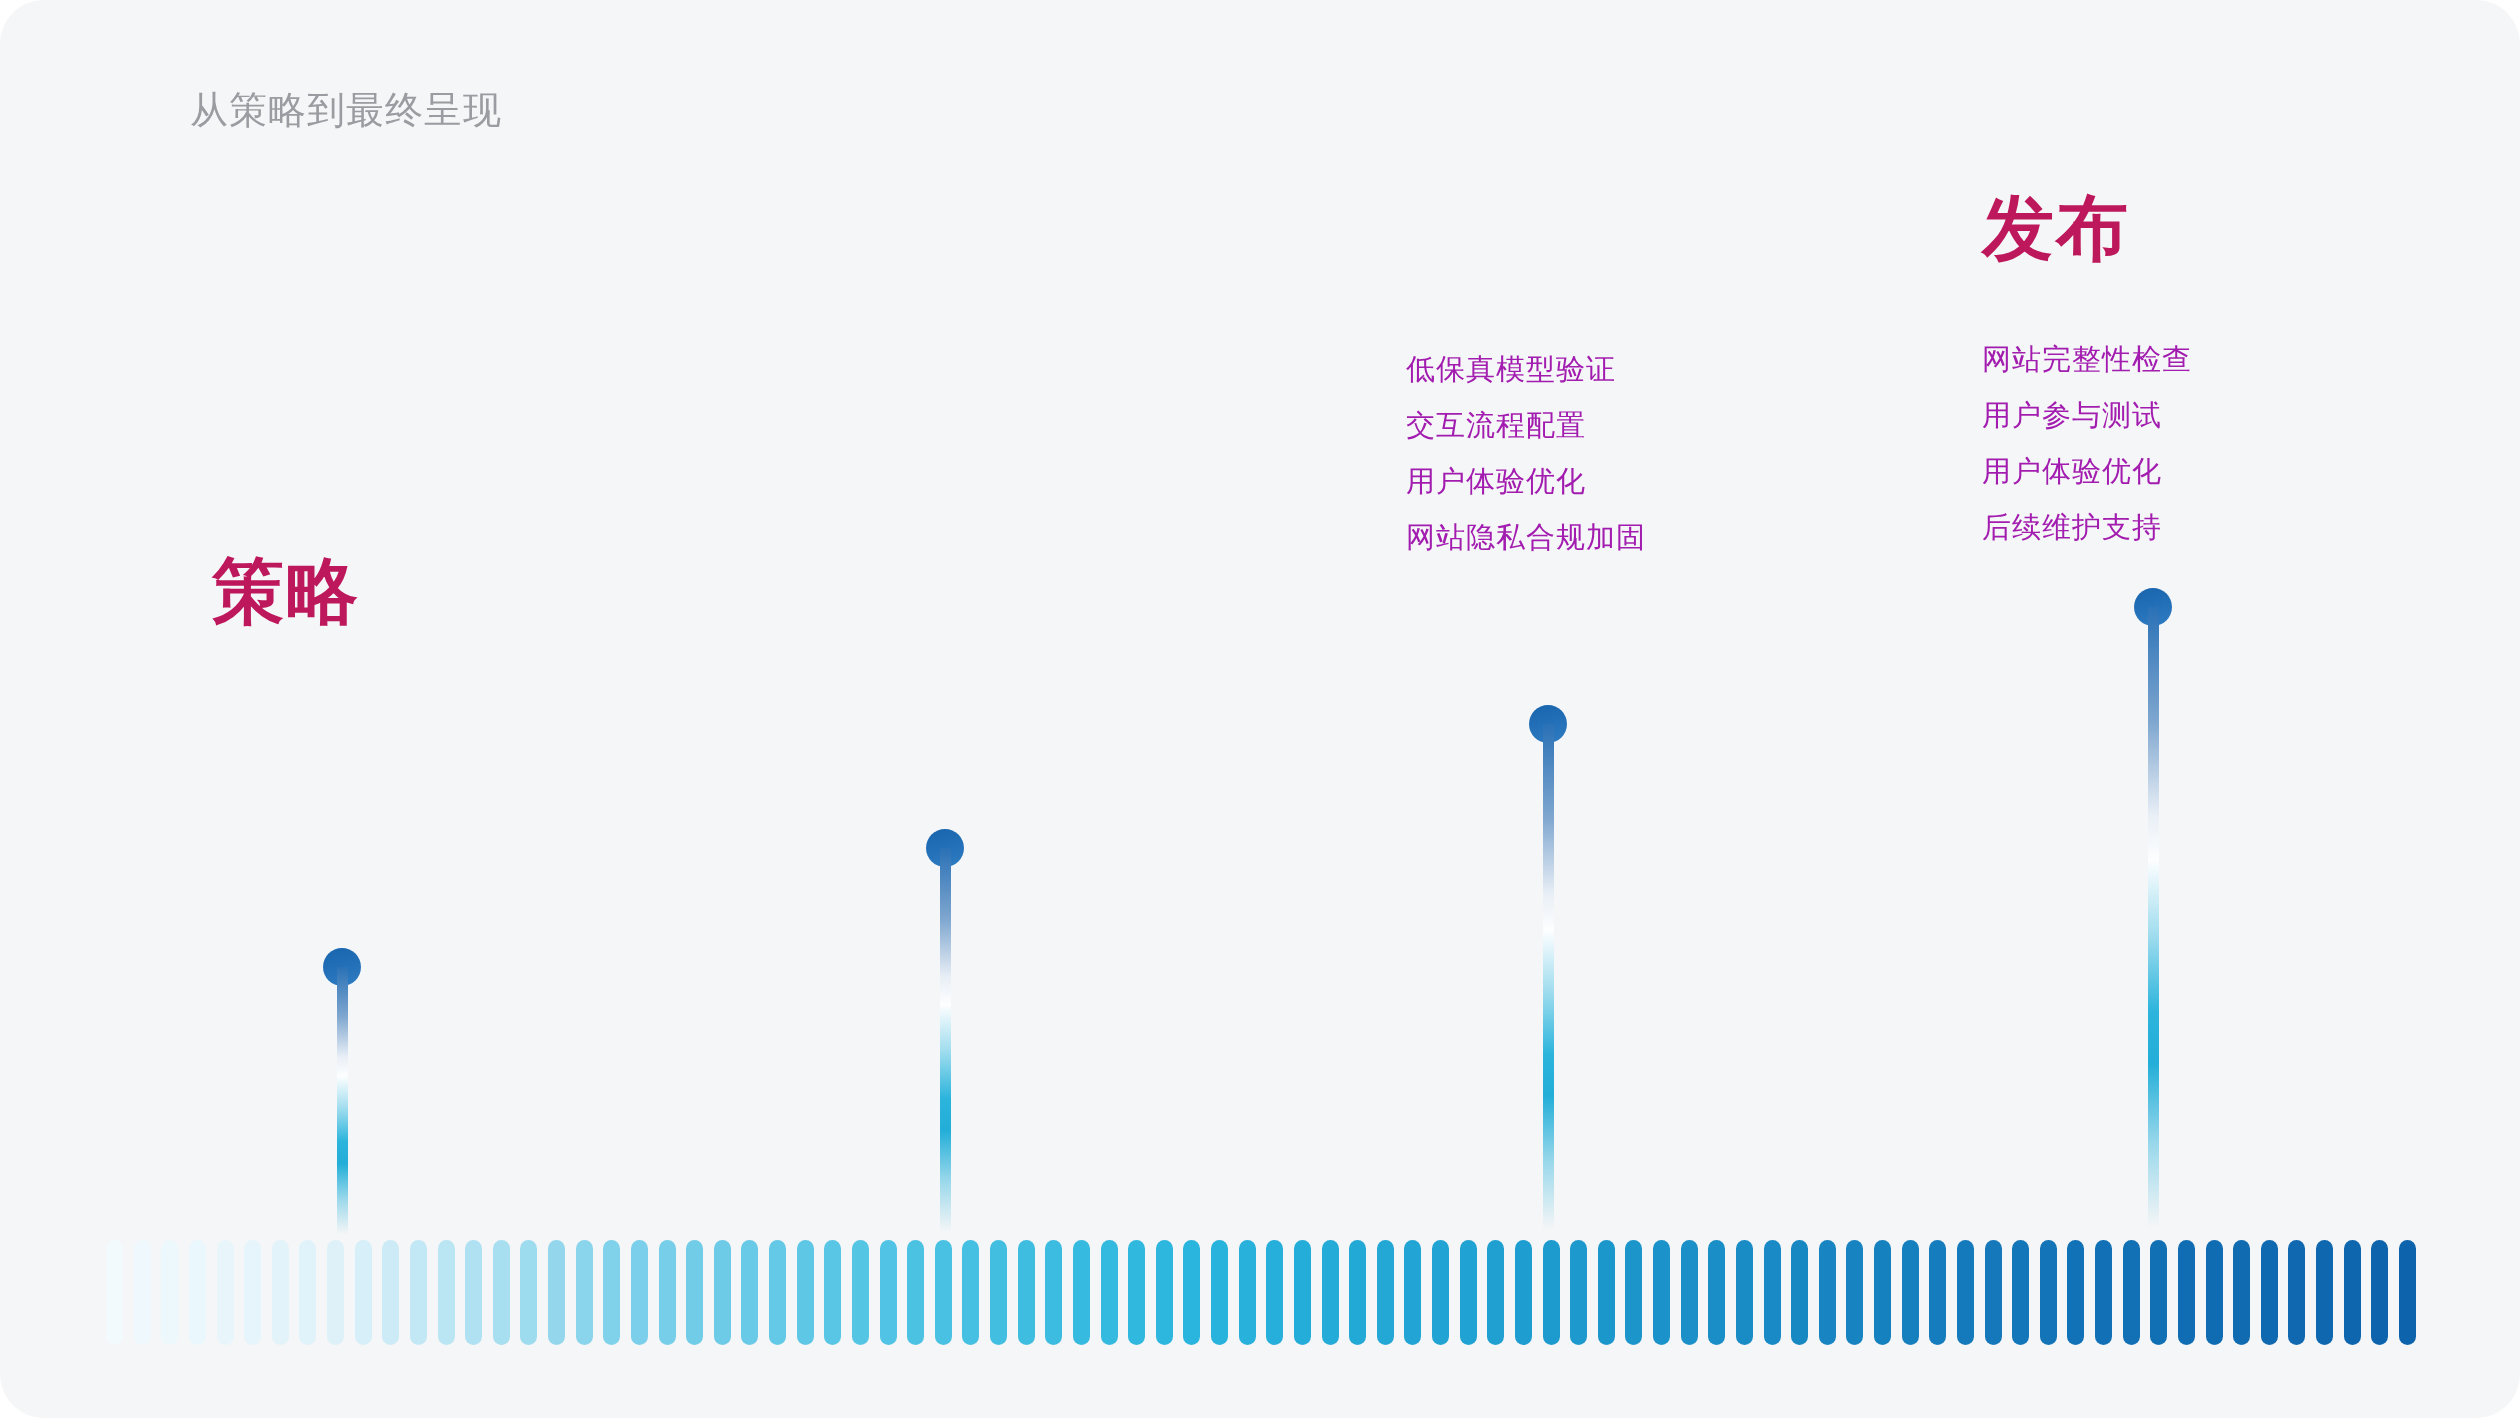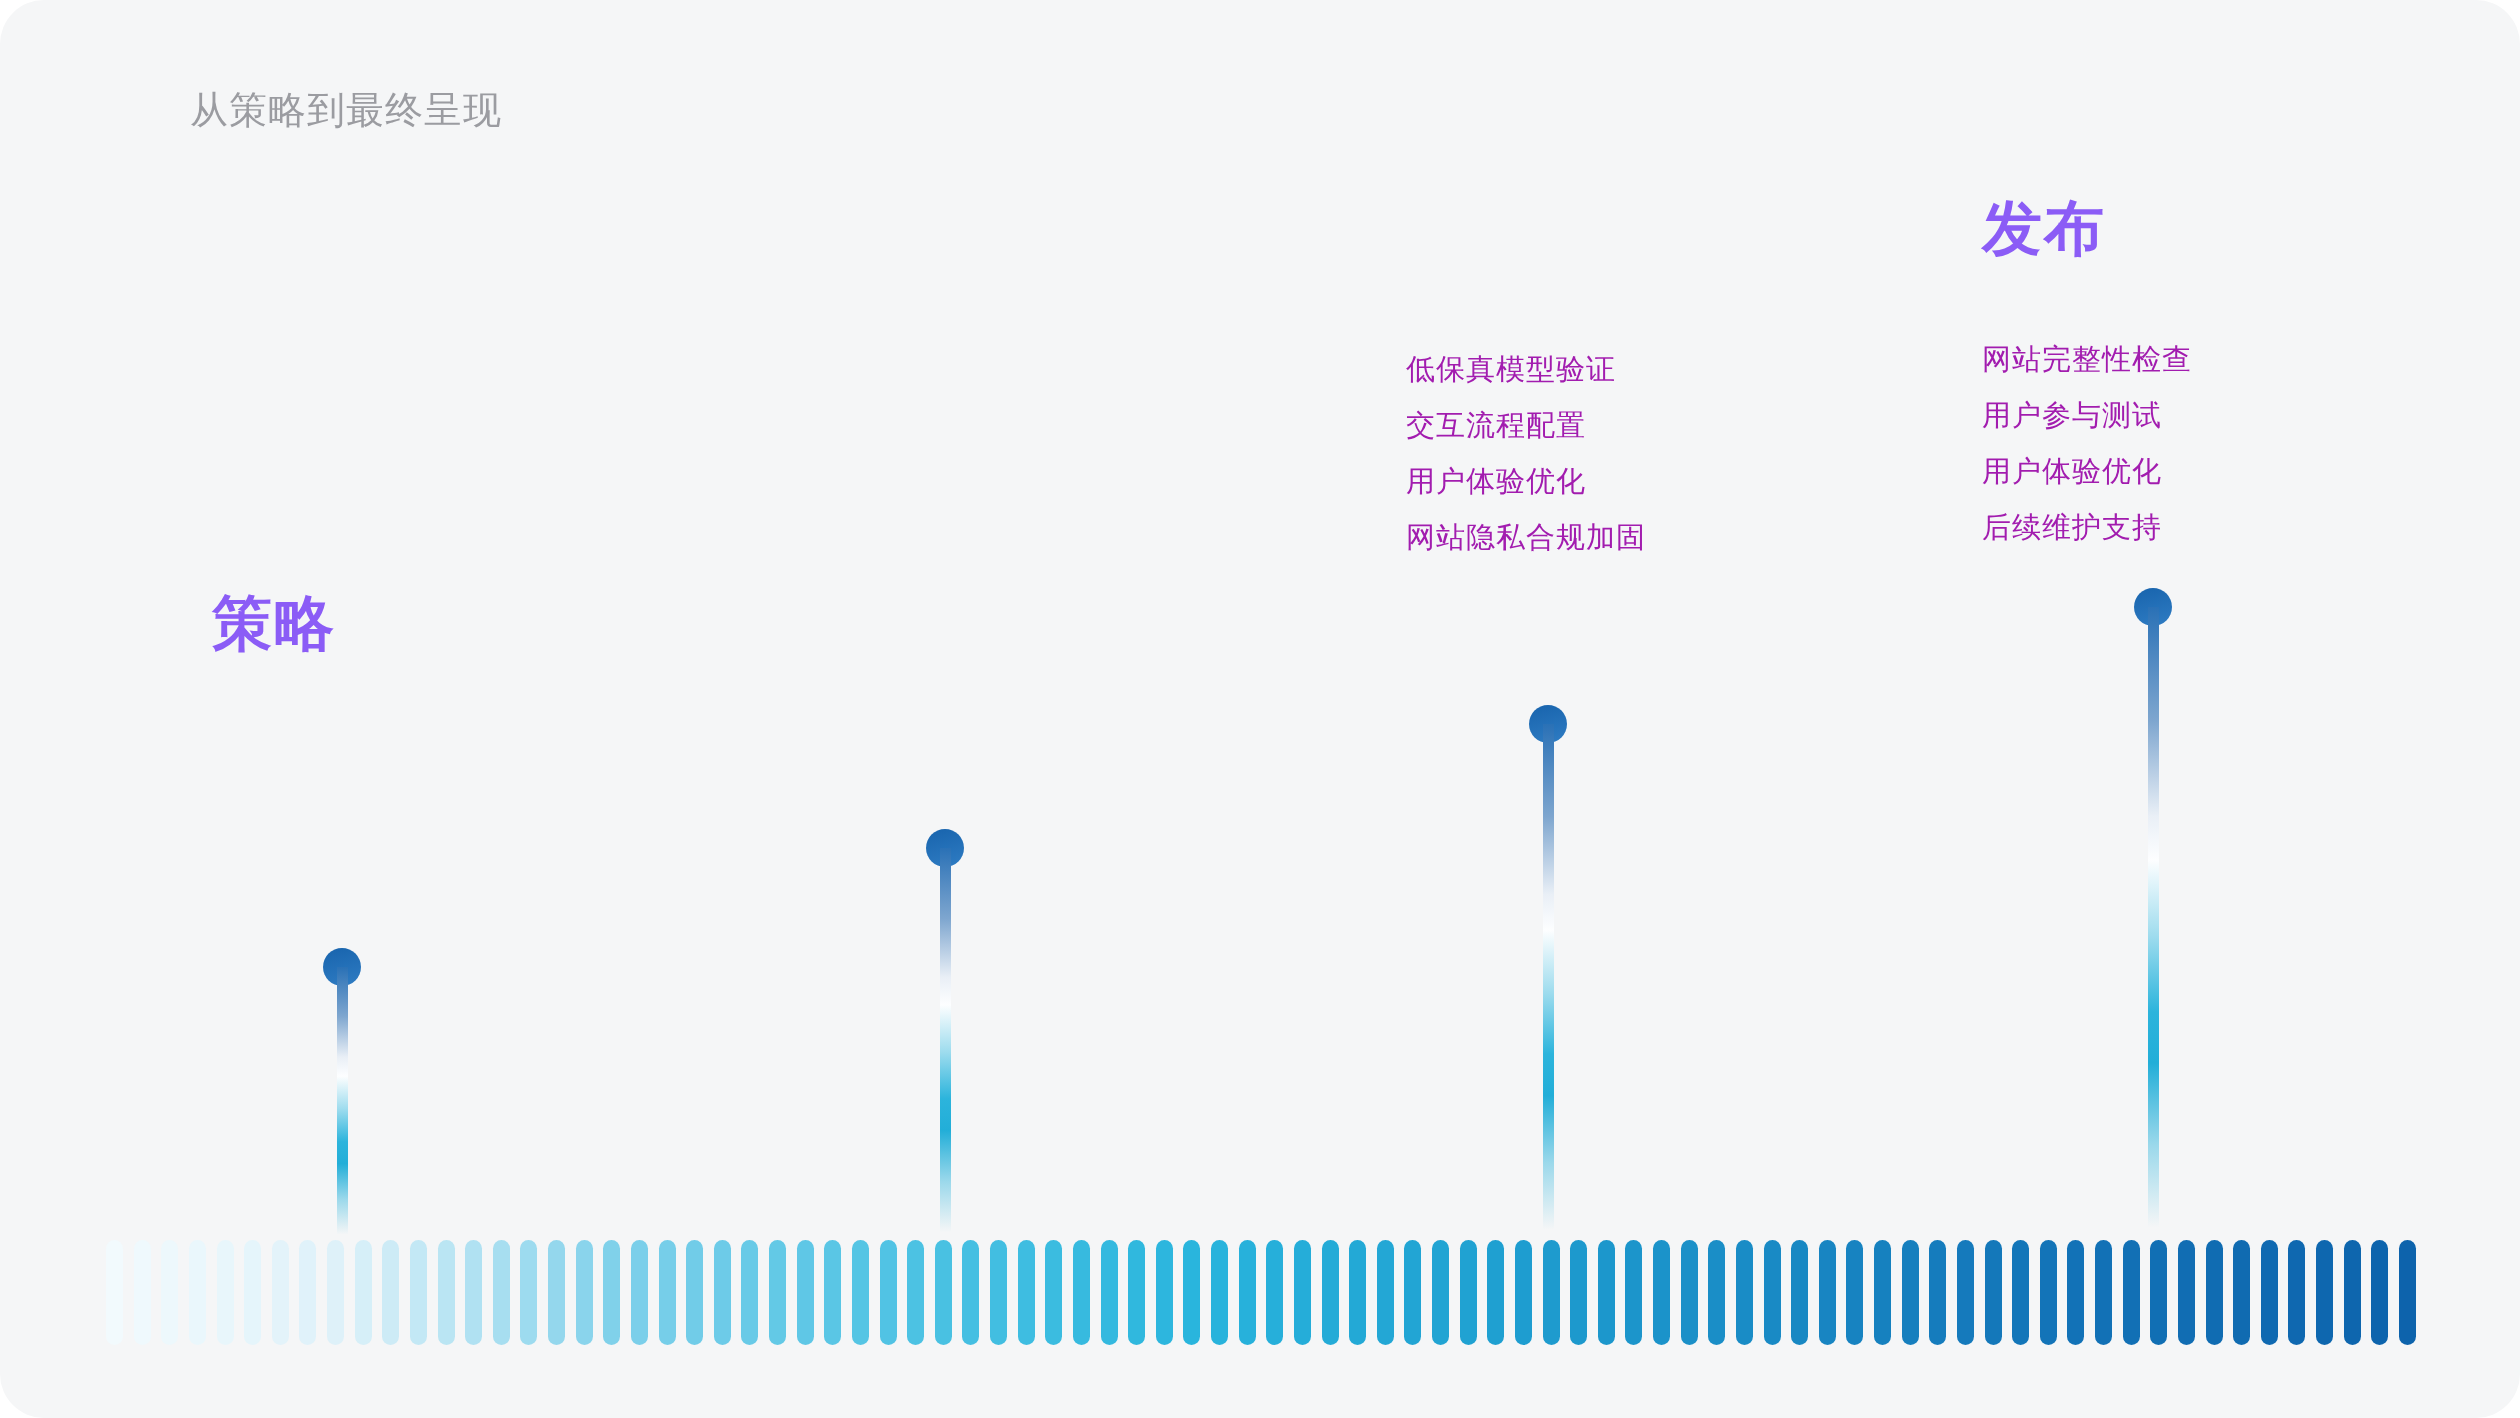--- a/index.html
+++ b/index.html
@@ -17,27 +17,27 @@
   
   .subtitle {
     position: absolute; left: 190px; top: 72px;
     color: #9b9ca1;
     font-size: 38px; font-weight: 500;
     line-height: 76px;
     letter-spacing: 1px;
   }
   
   .stage { position: absolute; }
-  .stage-1 { left: 212px;  top: 544px; margin-top: 32px; }
+  .stage-1 { left: 212px;  top: 544px; }
   .stage-2 { left: 812px;  top: 393px; }
   .stage-3 { left: 1406px; top: 286px; }
   .stage-4 { left: 1982px; top: 181px; }
   .stage-title {
-    font-size: 60px; font-weight: 700;
-    color: #8b5cf6; line-height: 95px;
+    font-size: 72px; font-weight: 700;
+    color: #be185d; line-height: 95px;
     letter-spacing: 2px;
   }
   .stage-items { list-style: none; margin-top: 55px; }
   .stage-items li {
     font-size: 29px; color: #a21caf;
     line-height: 56px; font-weight: 500;
     letter-spacing: 1px;
   }
   
   .marker { position: absolute; width: 38px; }

